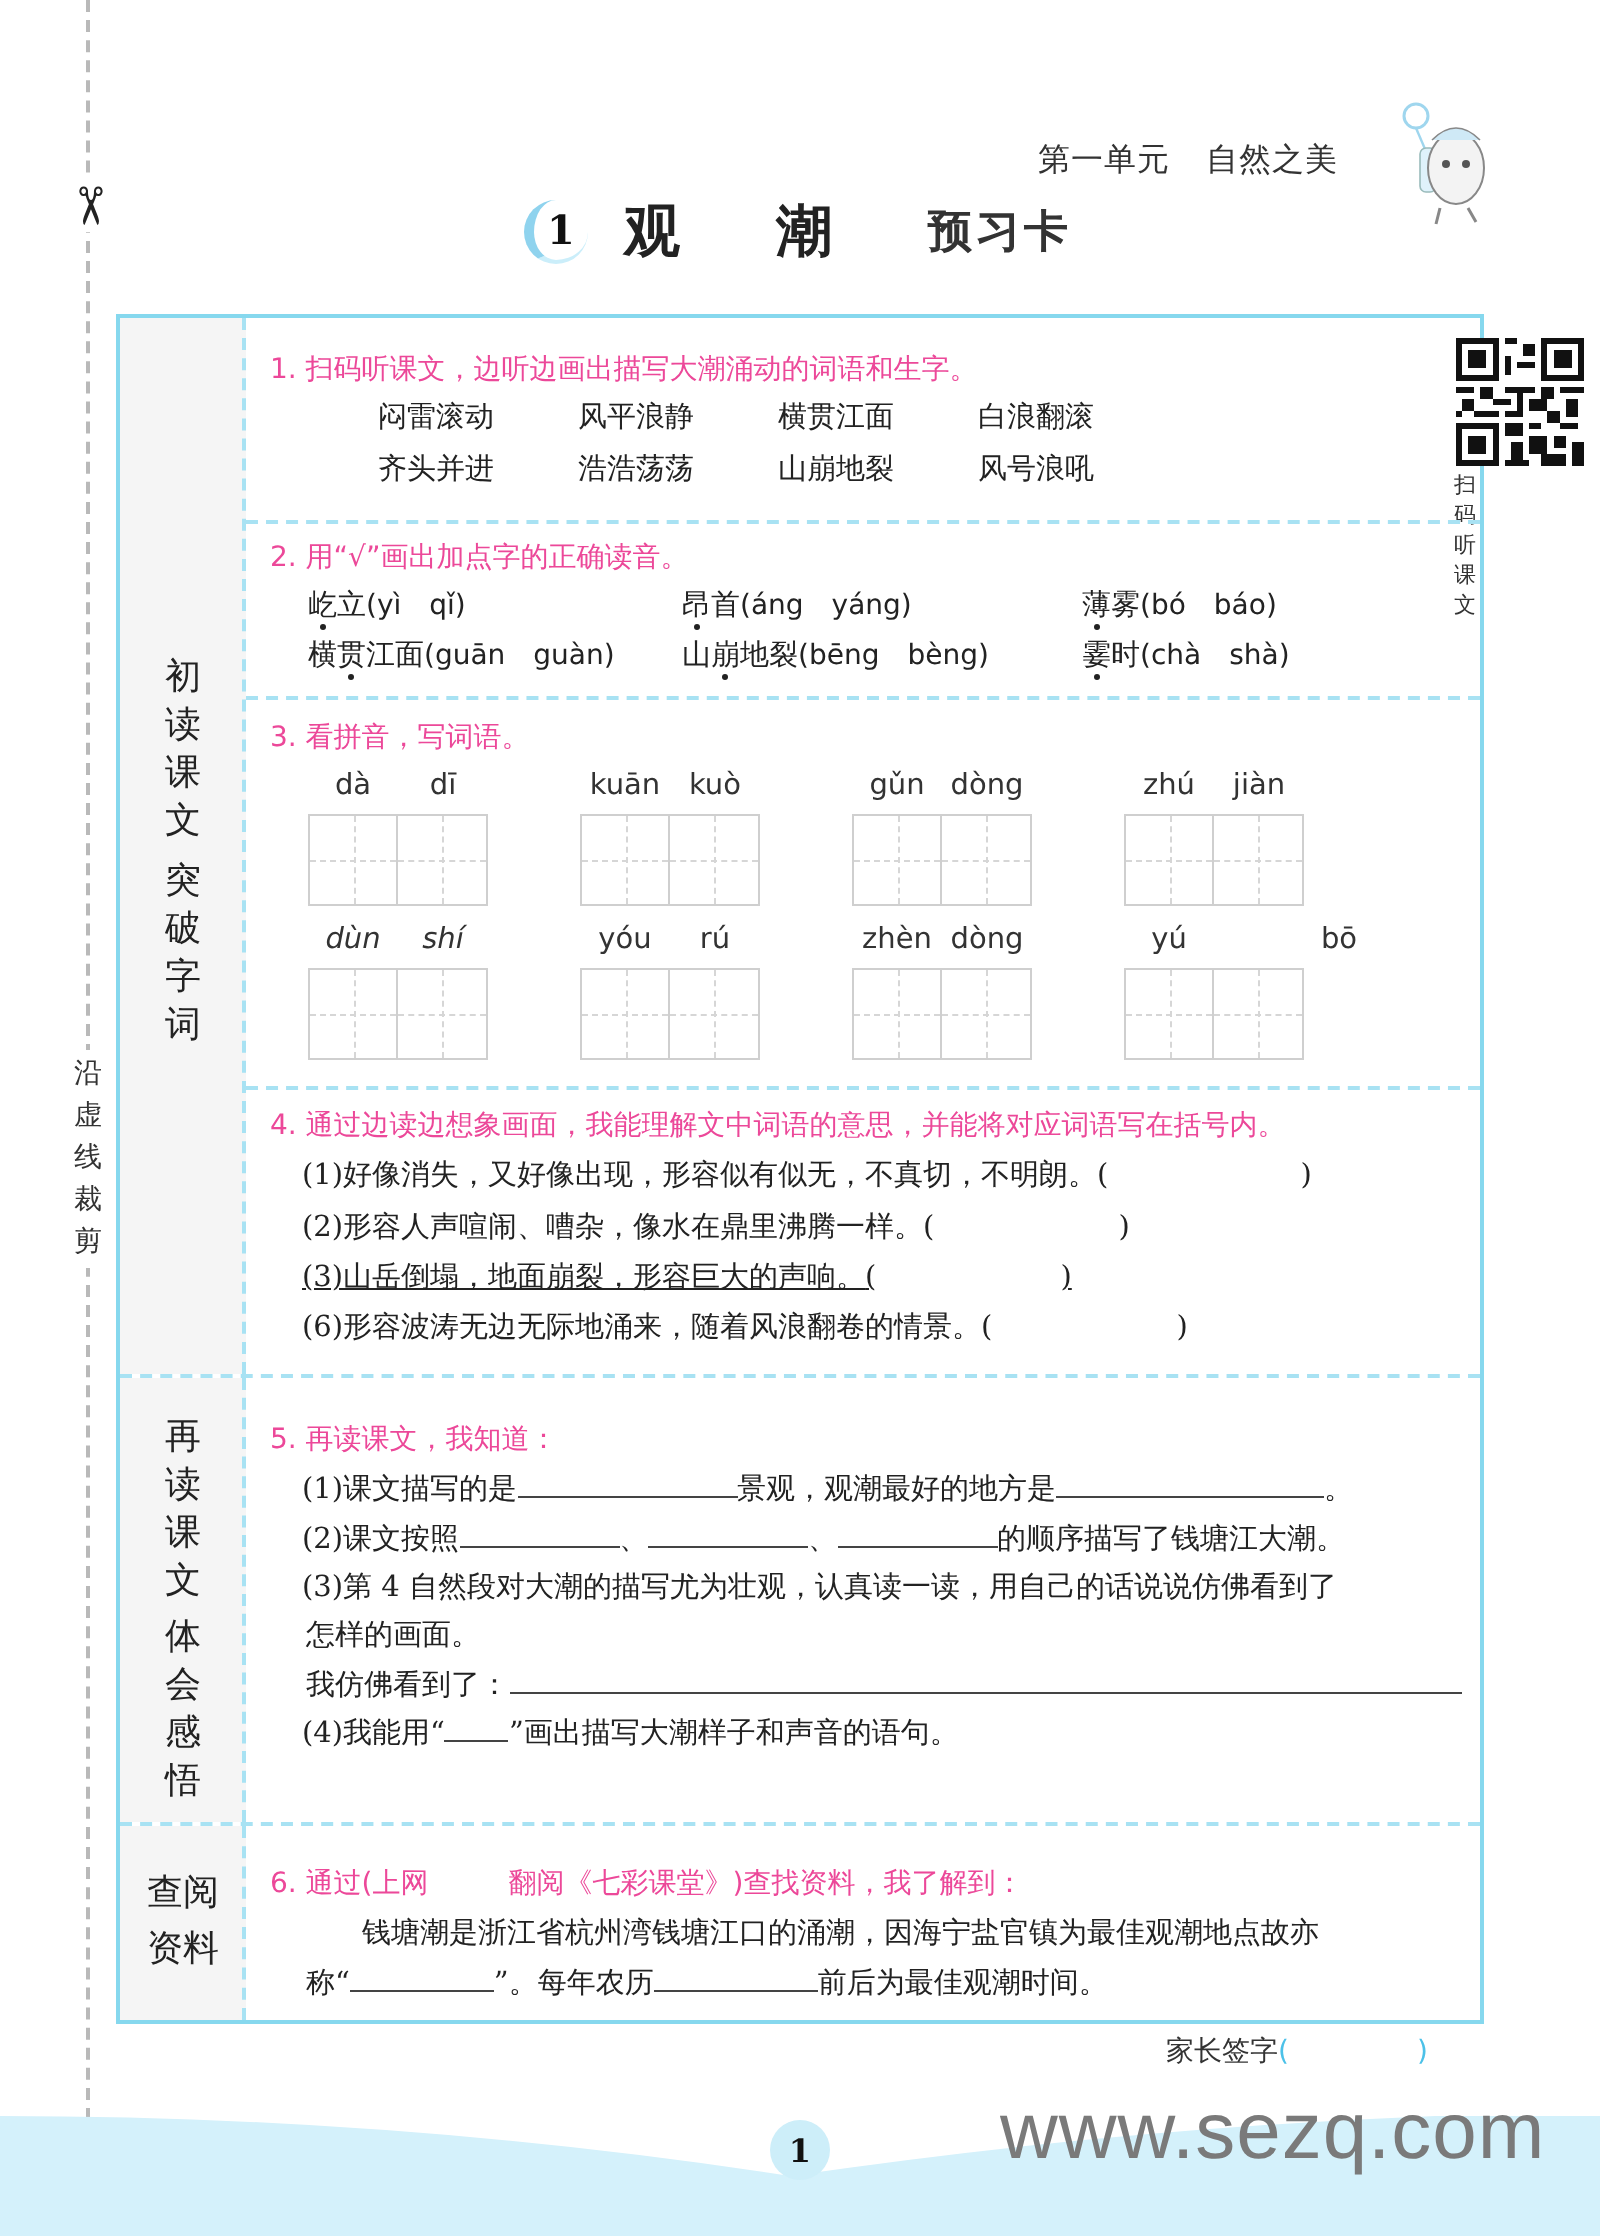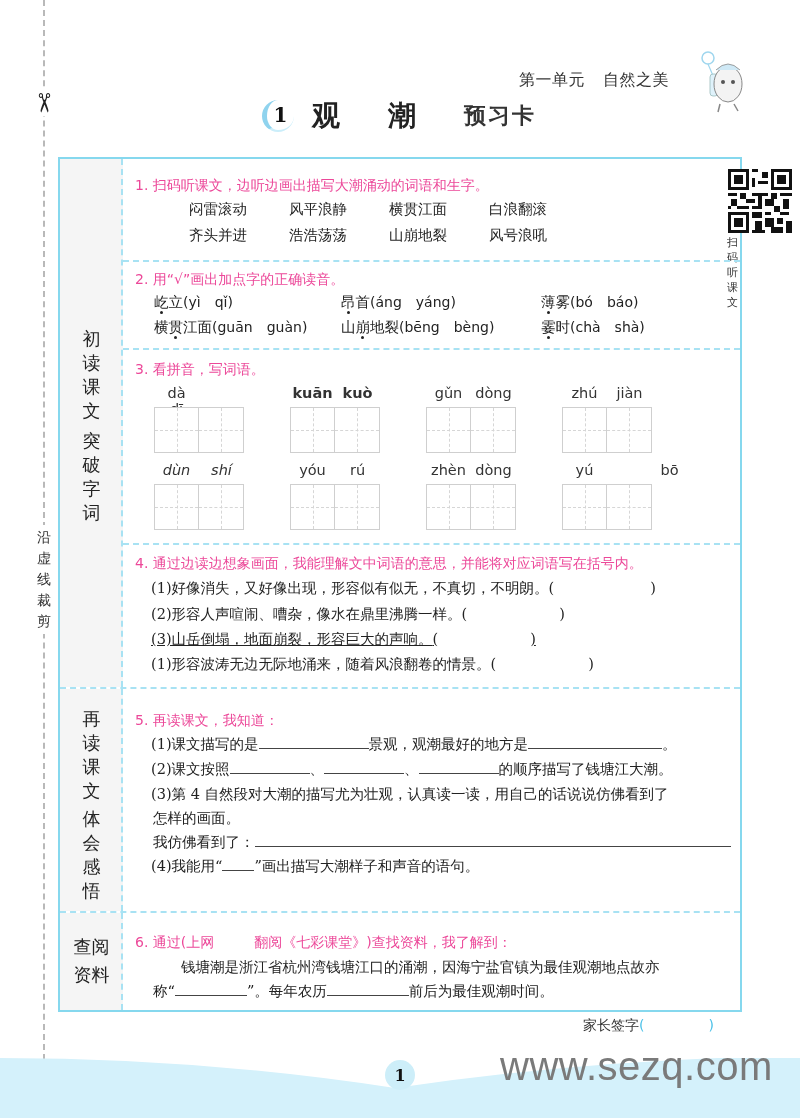--- a/index.html
+++ b/index.html
@@ -211,30 +211,30 @@
           <div class="pin-item" style="left:31px;">横<span class="dot">贯</span>江面<span class="py">(guān　guàn)</span></div>
           <div class="pin-item" style="left:218px;">山<span class="dot">崩</span>地裂<span class="py">(bēng　bèng)</span></div>
           <div class="pin-item" style="left:418px;"><span class="dot">霎</span>时<span class="py">(chà　shà)</span></div>
         </div>
       </div>
       <div class="row-divider" style="top:189px; left:0;"></div>
 
       <div>
         <div class="q" style="top:199px;">3. 看拼音，写词语。</div>
 
-        <div class="pinyin-pair" style="left:31px; top:226px;flex-direction:column;">
+        <div class="pinyin-pair" style="left:31px; top:226px;">
             <span>dà</span>
             <span>dī</span>
           </div>
         <div class="tian" style="left:31px; top:248px;">
             <div class="cell"></div>
             <div class="cell"></div>
           </div>
 
-        <div class="pinyin-pair" style="left:167px; top:226px;font-weight:bold;">
+        <div class="pinyin-pair" style="left:167px; top:226px;">
             <span>kuān</span>
             <span>kuò</span>
           </div>
         <div class="tian" style="left:167px; top:248px;">
             <div class="cell"></div>
             <div class="cell"></div>
           </div>
 
         <div class="pinyin-pair" style="left:303px; top:226px;">
             <span>gǔn</span>
@@ -290,21 +290,21 @@
             <div class="cell"></div>
           </div>
       </div>
       <div class="row-divider" style="top:384px; left:0;"></div>
 
       <div>
         <div class="q" style="top:393px;">4. 通过边读边想象画面，我能理解文中词语的意思，并能将对应词语写在括号内。</div>
         <div class="sub" style="top:418px;"><span>(1)好像消失，又好像出现，形容似有似无，不真切，不明朗。</span><span>(</span><span class="paren" style="width:96px;"></span><span>)</span></div>
         <div class="sub" style="top:444px;"><span>(2)形容人声喧闹、嘈杂，像水在鼎里沸腾一样。</span><span>(</span><span class="paren" style="width:92px;"></span><span>)</span></div>
         <div class="sub" style="top:469px;text-decoration:underline;"><span>(3)山岳倒塌，地面崩裂，形容巨大的声响。</span><span>(</span><span class="paren" style="width:92px;"></span><span>)</span></div>
-        <div class="sub" style="top:494px;"><span>(1)形容波涛无边无际地涌来，随着风浪翻卷的情景。</span><span>(</span><span class="paren" style="width:92px;"></span><span>)</span></div>
+        <div class="sub" style="top:494px;"><span>(6)形容波涛无边无际地涌来，随着风浪翻卷的情景。</span><span>(</span><span class="paren" style="width:92px;"></span><span>)</span></div>
       </div>
     </div>
   </div>
 
   <div class="section dashed-top" style="top:528px; height:224px;">
     <div class="label-col">
       <div class="vlabel" style="top:18px;">
         <div>再</div>
         <div>读</div>
         <div>课</div>

